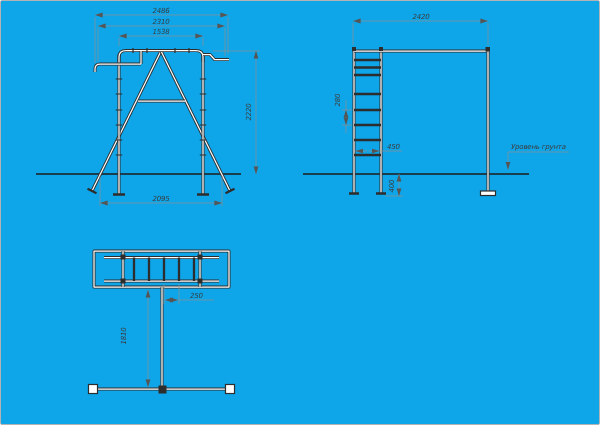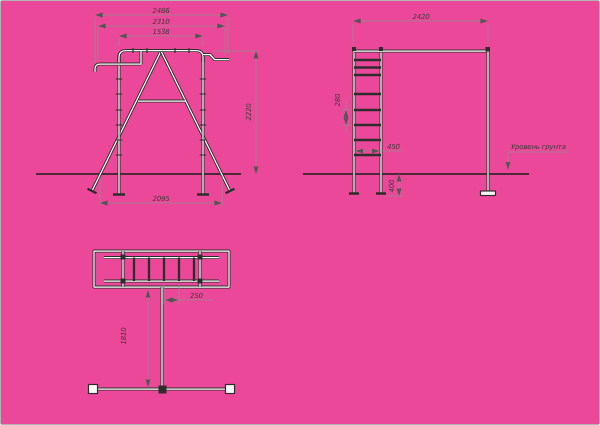--- a/index.html
+++ b/index.html
@@ -1,21 +1,21 @@
 <!DOCTYPE html>
 <html><head>
 <meta charset="utf-8">
 <style>
   html,body{margin:0;padding:0;background:#fff;}
   .sheet{
     position:relative;
     width:598px;height:423px;
     border:1px solid #b3b3b3;
     border-radius:2px;
-    background:#ec4899;
+    background:#0ea5e9;
     overflow:hidden;
     font-family:"DejaVu Sans",sans-serif;
   }
   svg{position:absolute;left:0;top:0;}
   
   .tube{stroke:#2d2d2d;stroke-width:3;fill:none;stroke-linecap:butt;stroke-linejoin:round;}
   .core{stroke:#ffffff;stroke-width:1.25;fill:none;stroke-linecap:butt;stroke-linejoin:round;}
   .bar{stroke:#2d2d2d;stroke-width:2.3;fill:none;stroke-linecap:butt;}
   .thin{stroke:#2d2d2d;stroke-width:1.2;fill:none;}
   .dim{stroke:#8f8f8f;stroke-width:0.7;fill:none;}

